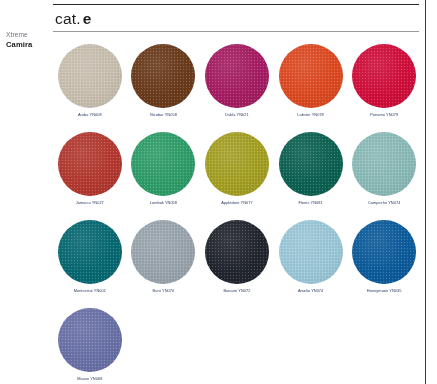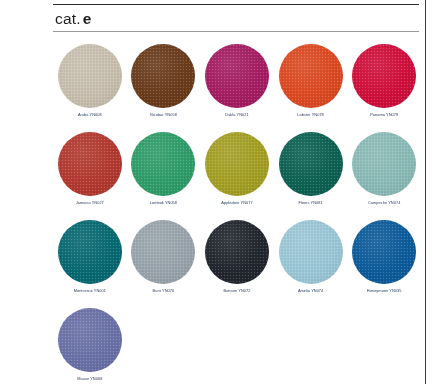--- a/index.html
+++ b/index.html
@@ -158,20 +158,24 @@
   <div class="frame-rule-right"></div>
 
   <div class="header">
     <div class="header-rule-top"></div>
     <div class="header-title">
       <span class="cat-word">cat.</span><span class="cat-letter">e</span>
     </div>
     <div class="header-rule-bottom"></div>
   </div>
 
+  <div class="sidebar">
+    <div class="sidebar-brand-top">Xtreme</div>
+    <div class="sidebar-brand-main">Camira</div>
+  </div>
 
   <div class="grid">
 
     <div class="grid-row">
       <div class="swatch-cell">
         <div class="swatch-disc" style="background-color: rgb(201, 192, 176);"></div>
         <div class="swatch-label">Aruba YN008</div>
       </div>
       <div class="swatch-cell">
         <div class="swatch-disc" style="background-color: rgb(107, 60, 28);"></div>

